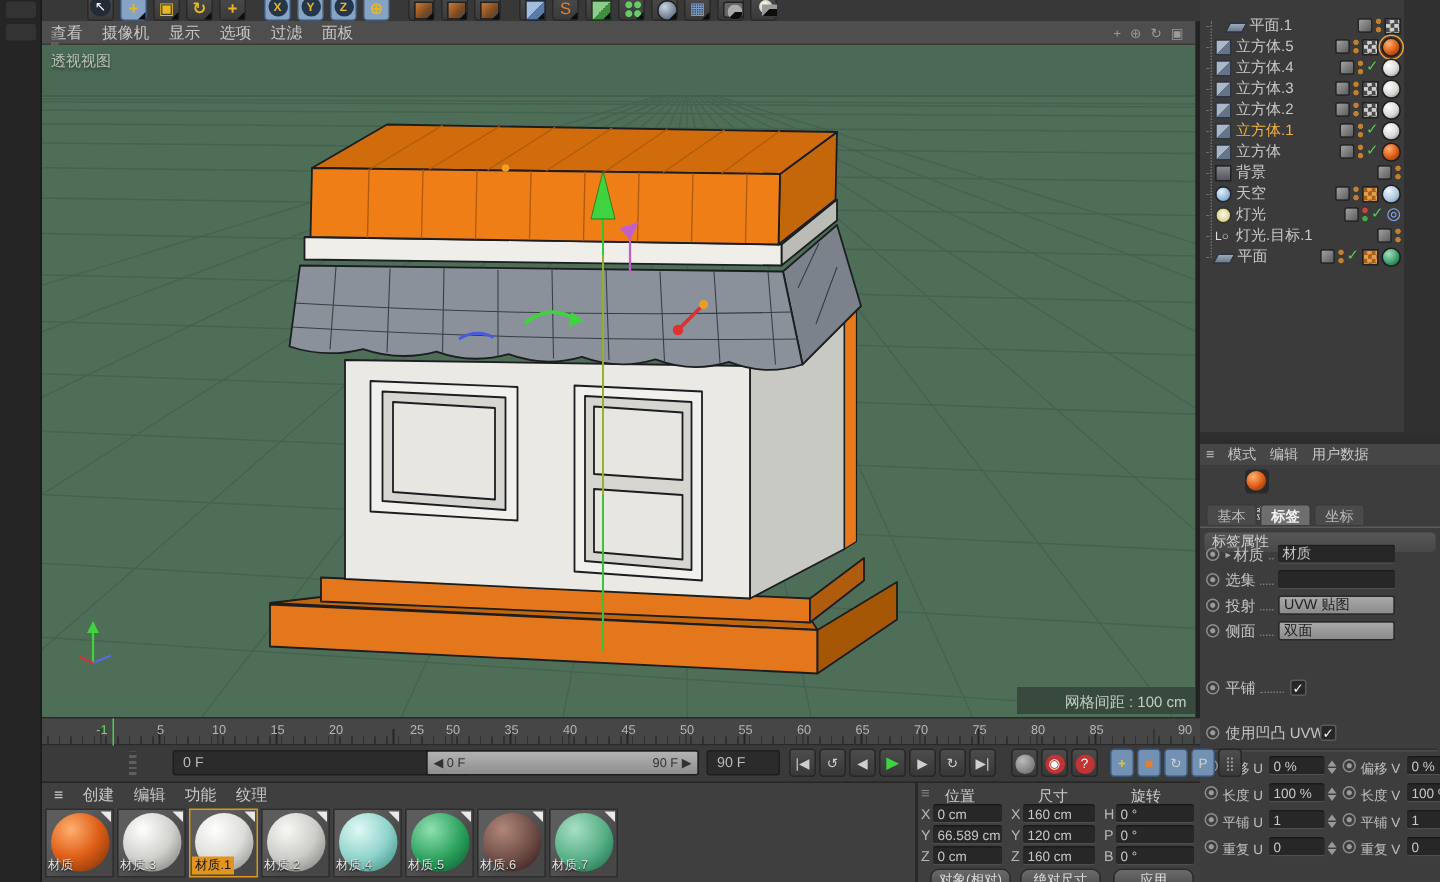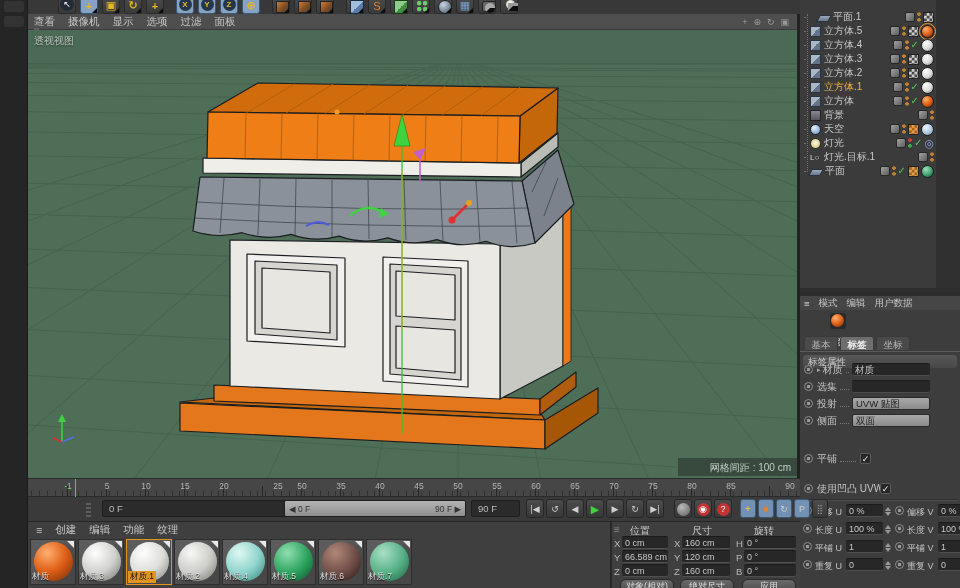--- a/index.html
+++ b/index.html
@@ -660,21 +660,21 @@
     <span class="tick" style="left:586px">70</span>
     <span class="tick" style="left:625px">75</span>
     <span class="tick" style="left:664px">80</span>
     <span class="tick" style="left:703px">85</span>
     <span class="tick" style="left:762px">90</span>
     <span id="fmarker"></span>
   </div>
 
   <div id="anim" class="ab">
     <span class="grip" style="left:58px"></span>
-    <span class="ffield" style="left:74px;width:198px">0 F</span>
+    <span class="ffield" style="left:87px;width:198px">0 F</span>
     <div id="pslider">
       <span>◀ 0 F</span>
       <span>90 F ▶</span>
     </div>
     <span class="ffield" style="left:443px;width:49px">90 F</span>
 
     <span class="tbtn" style="left:498px">|◀</span>
     <span class="tbtn" style="left:518px">↺</span>
     <span class="tbtn" style="left:538px">◀</span>
     <span class="tbtn tbtn-play" style="left:558px">▶</span>

